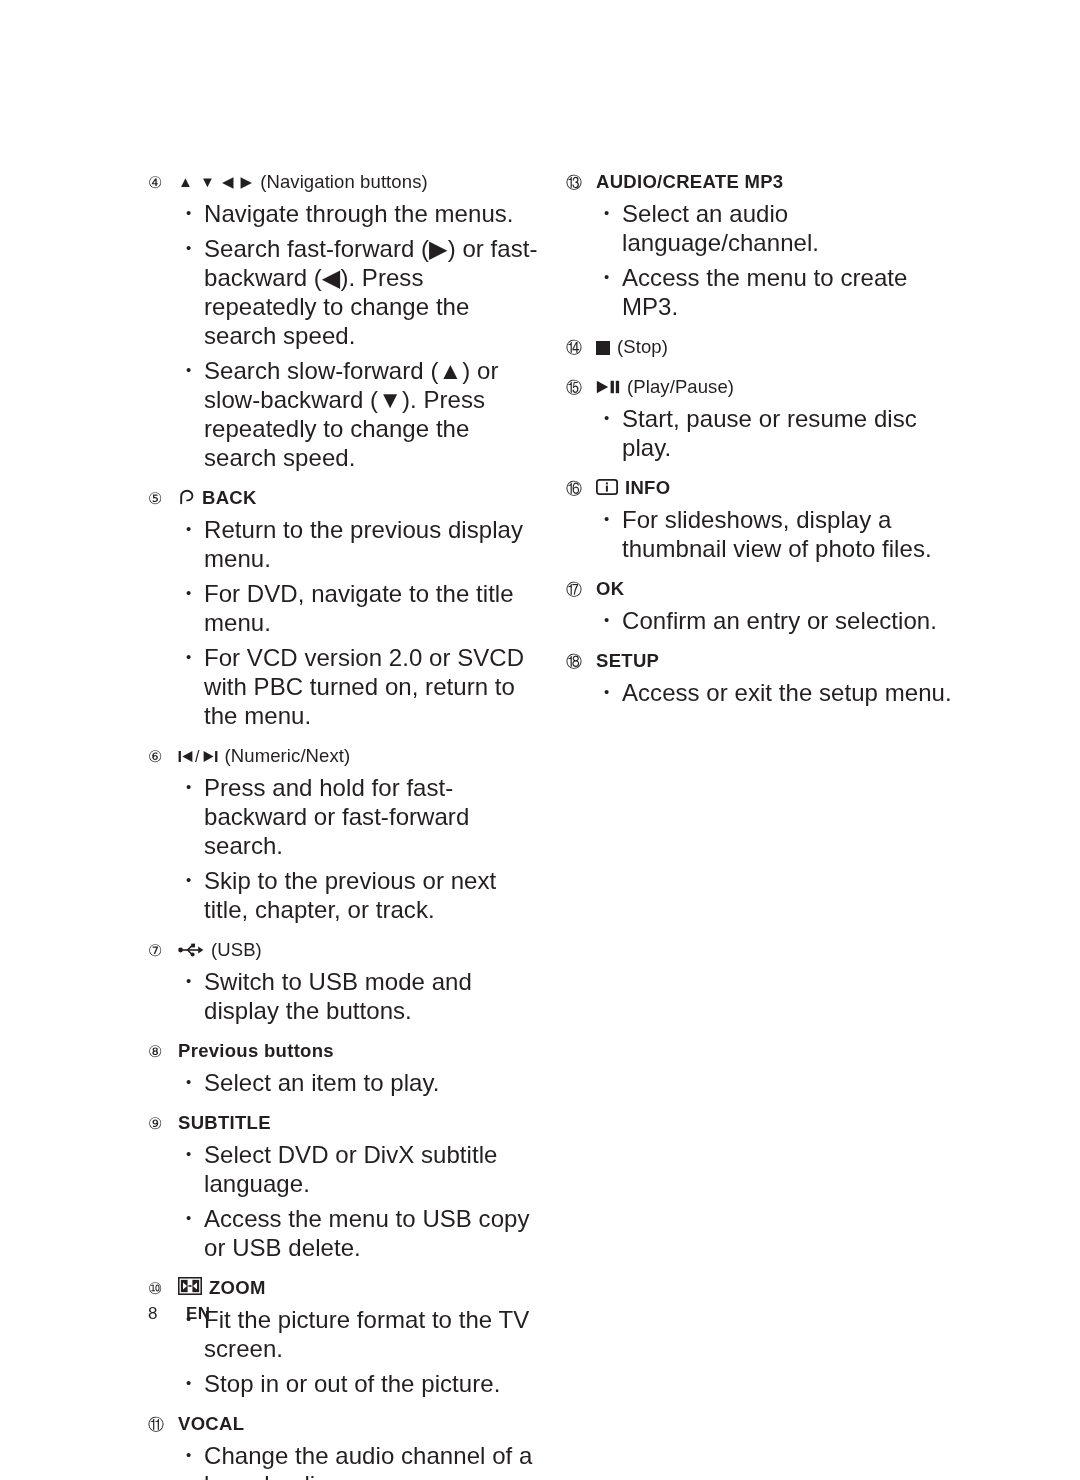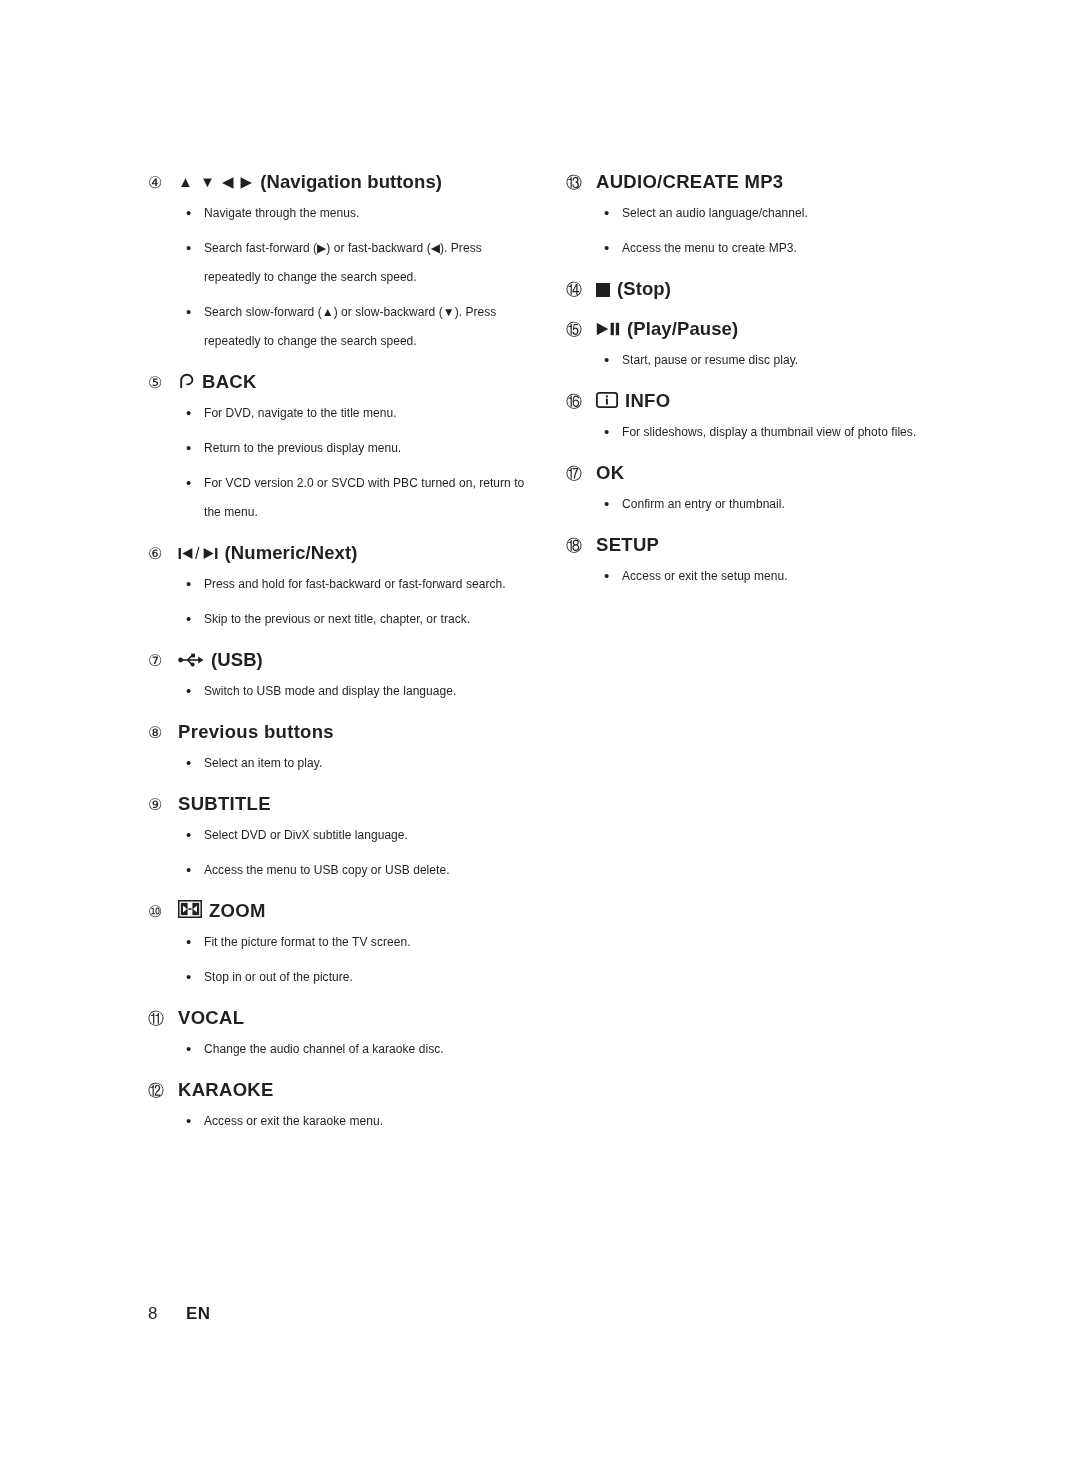--- a/index.html
+++ b/index.html
@@ -51,41 +51,41 @@
     flex: 0 0 30px;
     font-size: 16px;
     line-height: 27px;
     text-align: left;
     color: #231f20;
   }
   .head-label {
     font-weight: bold;
     letter-spacing: .3px;
   }
-  .head-paren { font-weight: bold; text-align: center; }
+  .head-paren { font-weight: normal; text-align: center; }
 
   .icon-slot {
     display: inline-flex;
     align-items: center;
     justify-content: flex-start;
     margin-right: 7px;
     position: relative;
     top: 1px;
   }
 
   
   ul.bullets {
     list-style: none;
     margin: 0 0 0 0;
     padding: 0;
   }
   ul.bullets li {
     position: relative;
     padding-left: 56px;
-    font-size: 12px;
+    font-size: 24px;
     line-height: 29px;
     margin-bottom: 6px;
     letter-spacing: .05px;
   }
   ul.bullets li::before {
     content: "\2022";
     position: absolute;
     left: 38px;
     top: -1px;
     font-size: 15px;
@@ -156,22 +156,22 @@
         <div class="entry gap-after">
           <div class="entry-head">
             <span class="num">⑤</span>
             <span><span class="icon-slot">
                 <svg class="ico" width="17" height="16" viewBox="0 0 17 16">
                   <path d="M3.2 14.2 V7.4 C3.2 4.0 6.0 1.8 9.0 1.8 C12.0 1.8 14.4 4.0 14.4 6.7 C14.4 9.4 12.1 11.4 9.2 11.4" fill="none" stroke="#231f20" stroke-width="1.9" stroke-linecap="round"></path>
                 </svg>
               </span><span class="head-label">BACK</span></span>
           </div>
           <ul class="bullets">
+            <li>Return to the previous display menu.</li>
             <li>For DVD, navigate to the title menu.</li>
-            <li>Return to the previous display menu.</li>
             <li>For VCD version 2.0 or SVCD with PBC turned on, return to the menu.</li>
           </ul>
         </div>
         <div class="entry gap-after">
           <div class="entry-head">
             <span class="num">⑥</span>
             <span><span class="icon-slot prevnext">
                 <svg class="ico" width="16" height="13" viewBox="0 0 16 13">
                   <rect x="0.6" y="1" width="2.3" height="11" fill="#231f20"></rect>
                   <path d="M14.4 1 L14.4 12 L4.4 6.5 Z" fill="#231f20"></path>
@@ -197,21 +197,21 @@
                   <path d="M3.0 7 H21.5" stroke="#231f20" stroke-width="1.6" fill="none"></path>
                   <path d="M9.5 7 L14.0 2.6" stroke="#231f20" stroke-width="1.6" fill="none"></path>
                   <path d="M9.5 7 L14.0 11.4" stroke="#231f20" stroke-width="1.6" fill="none"></path>
                   <rect x="13.2" y="0.6" width="3.8" height="3.8" fill="#231f20"></rect>
                   <circle cx="14.6" cy="11.4" r="2.0" fill="#231f20"></circle>
                   <path d="M20.2 3.6 L25.4 7 L20.2 10.4 Z" fill="#231f20"></path>
                 </svg>
               </span><span class="head-paren">(USB)</span></span>
           </div>
           <ul class="bullets">
-            <li>Switch to USB mode and display the language.</li>
+            <li>Switch to USB mode and display the buttons.</li>
           </ul>
         </div>
         <div class="entry gap-after">
           <div class="entry-head">
             <span class="num">⑧</span>
             <span><span class="head-label">Previous buttons</span></span>
           </div>
           <ul class="bullets">
             <li>Select an item to play.</li>
           </ul>
@@ -312,21 +312,21 @@
           <ul class="bullets">
             <li>For slideshows, display a thumbnail view of photo files.</li>
           </ul>
         </div>
         <div class="entry gap-after">
           <div class="entry-head">
             <span class="num">⑰</span>
             <span><span class="head-label">OK</span></span>
           </div>
           <ul class="bullets">
-            <li>Confirm an entry or thumbnail.</li>
+            <li>Confirm an entry or selection.</li>
           </ul>
         </div>
         <div class="entry gap-after">
           <div class="entry-head">
             <span class="num">⑱</span>
             <span><span class="head-label">SETUP</span></span>
           </div>
           <ul class="bullets">
             <li>Access or exit the setup menu.</li>
           </ul>

